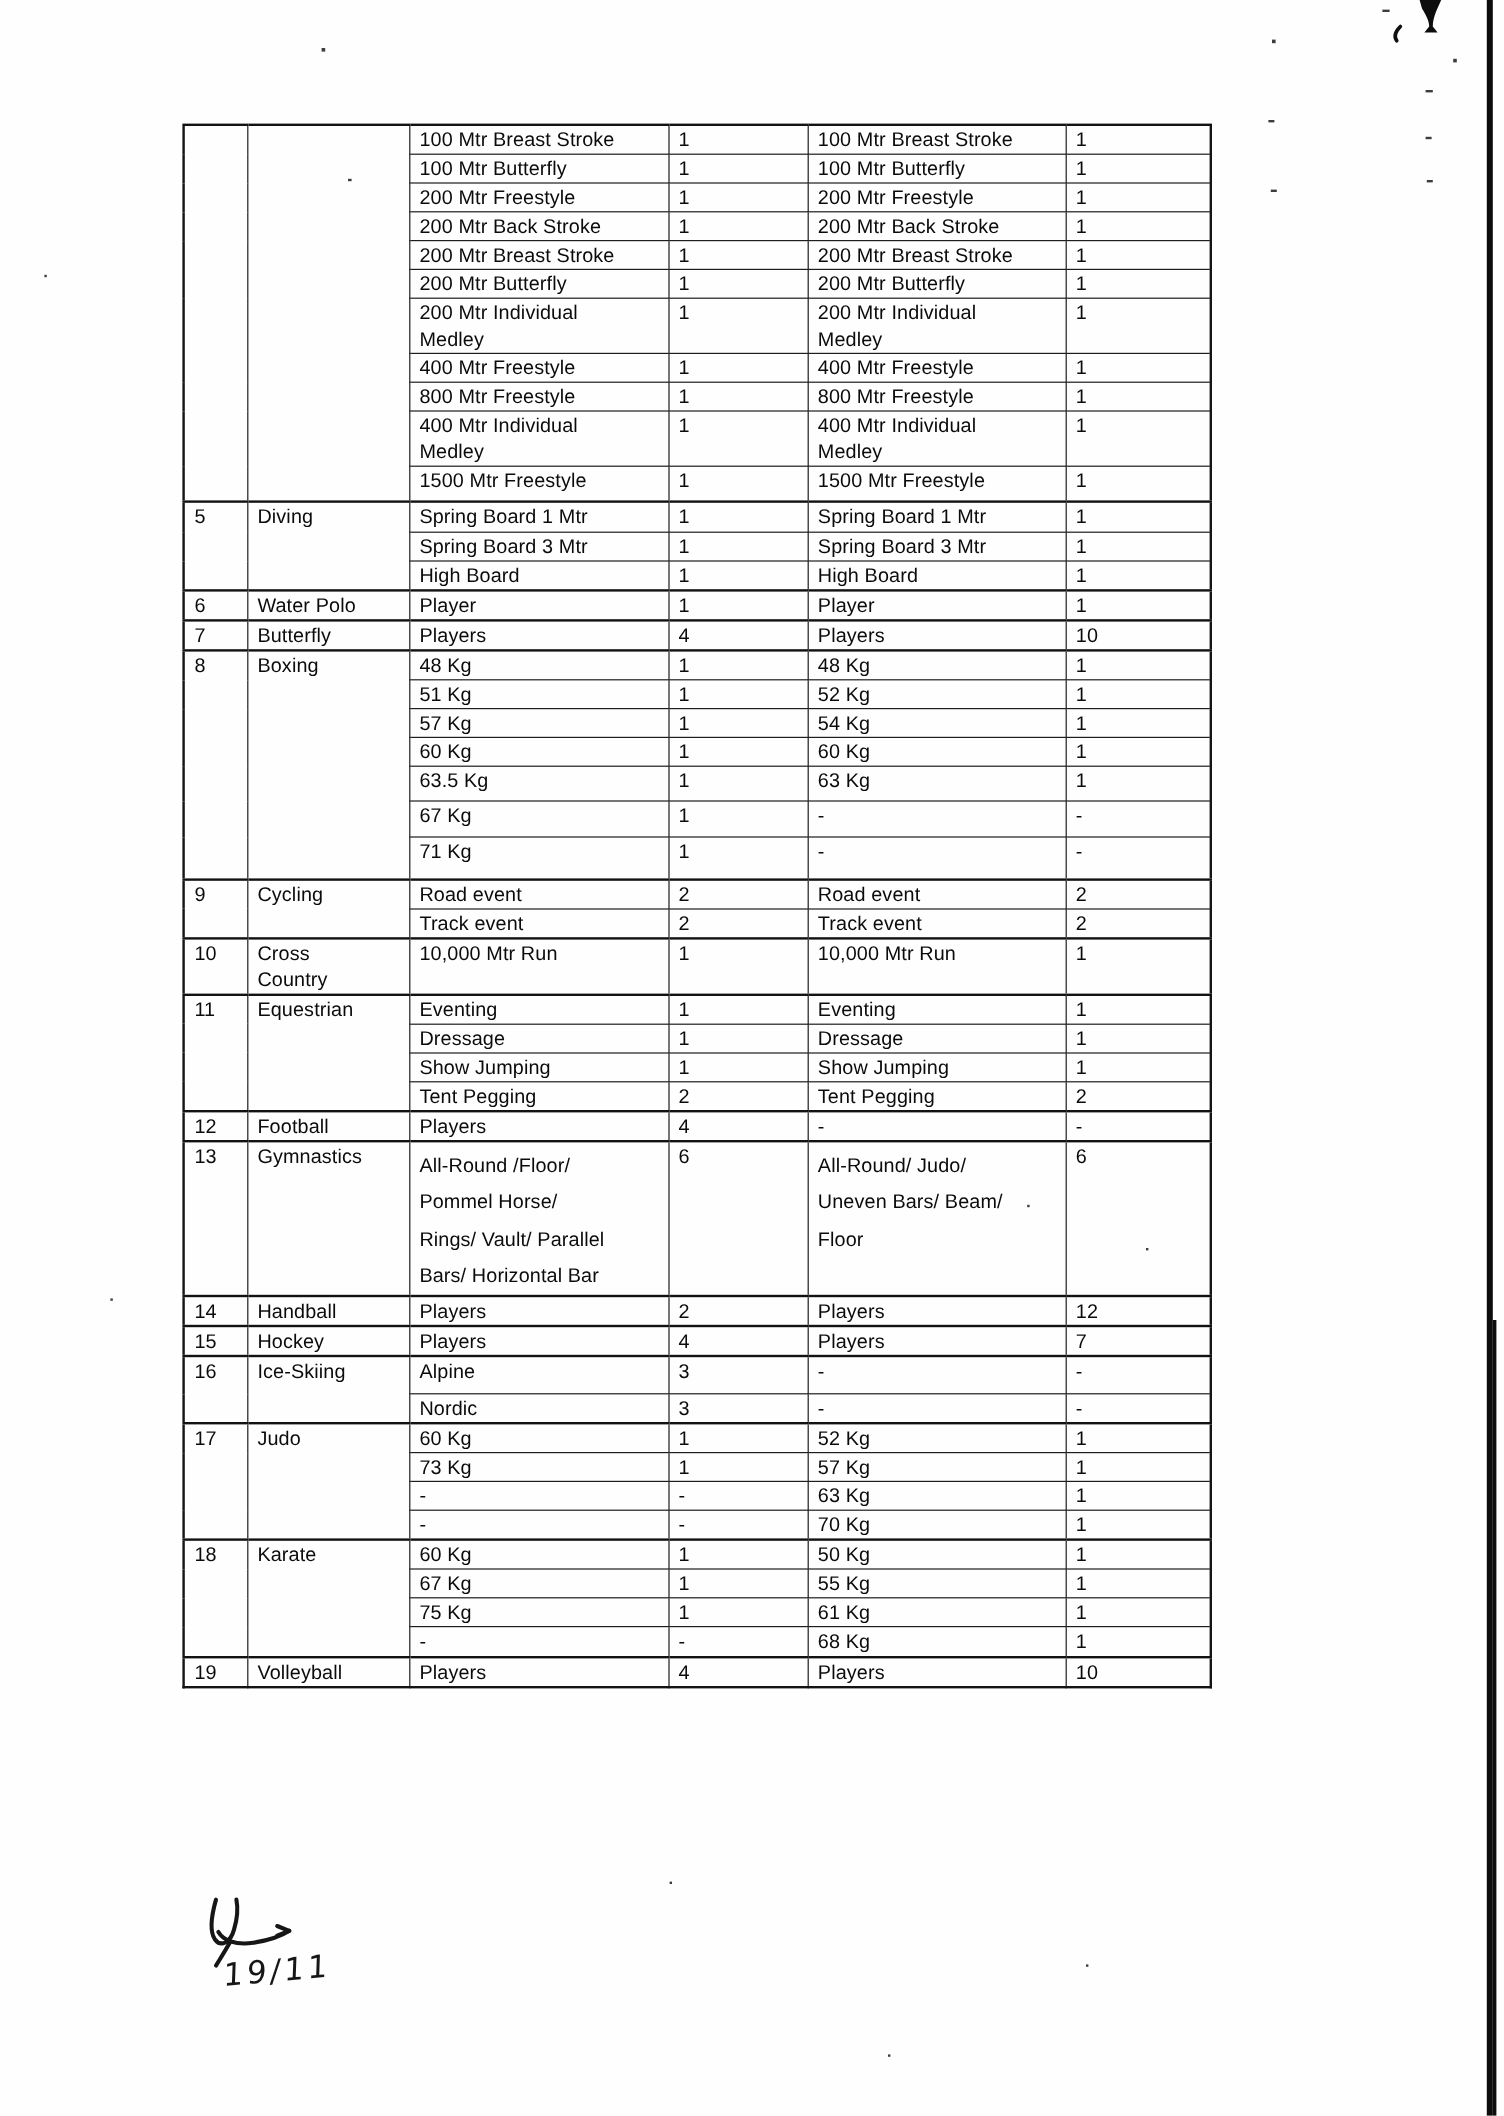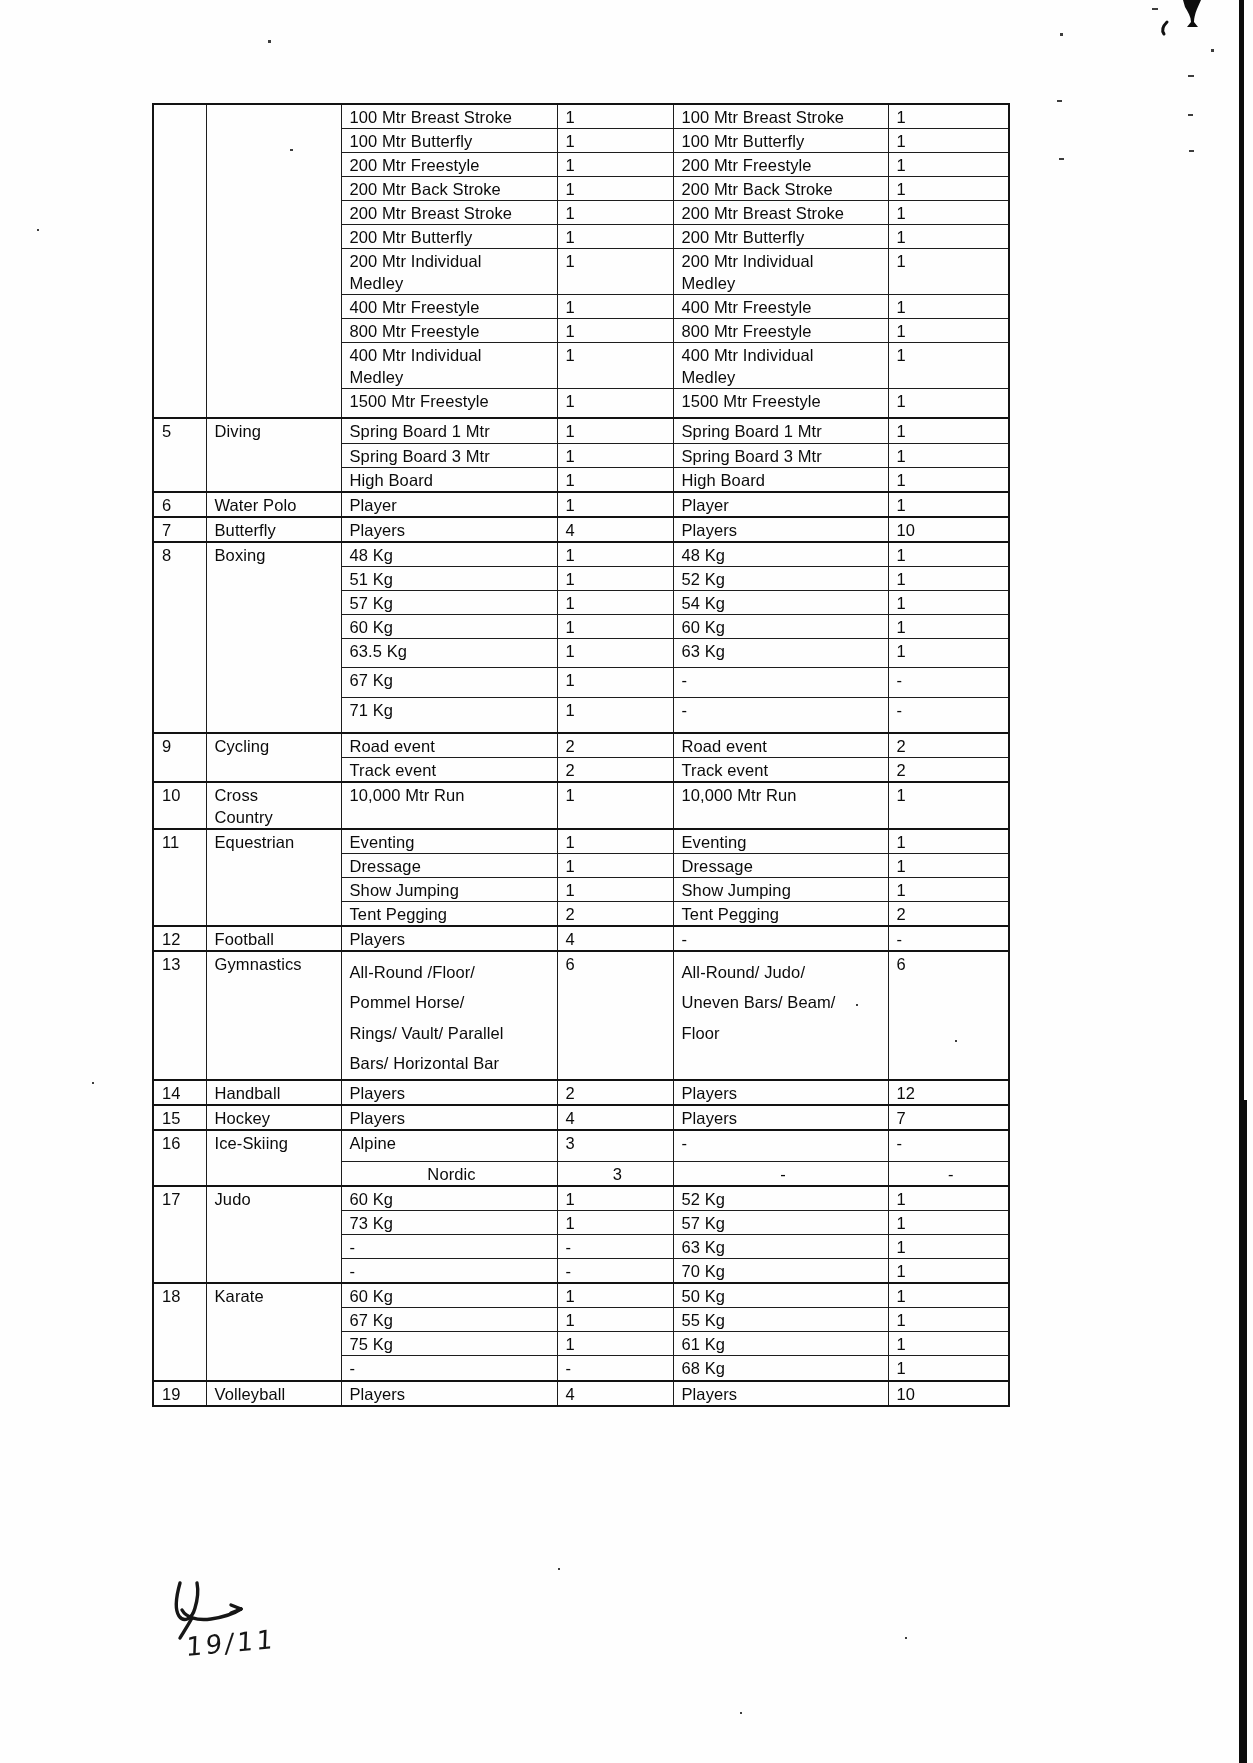--- a/index.html
+++ b/index.html
@@ -300,21 +300,21 @@
           <td class="td-count">7</td>
         </tr>
         <tr class="sec-first" style="height: 32px;">
           <td class="td-sn" rowspan="2">16</td>
           <td class="td-sport" rowspan="2">Ice-Skiing</td>
           <td class="td-event">Alpine</td>
           <td class="td-count">3</td>
           <td class="td-event">-</td>
           <td class="td-count">-</td>
         </tr>
-        <tr style="height: 24px; text-align: center;">
+        <tr style="height: 24px;">
           <td class="td-event">Nordic</td>
           <td class="td-count">3</td>
           <td class="td-event">-</td>
           <td class="td-count">-</td>
         </tr>
         <tr class="sec-first" style="height: 23px;">
           <td class="td-sn" rowspan="4">17</td>
           <td class="td-sport" rowspan="4">Judo</td>
           <td class="td-event">60 Kg</td>
           <td class="td-count">1</td>

